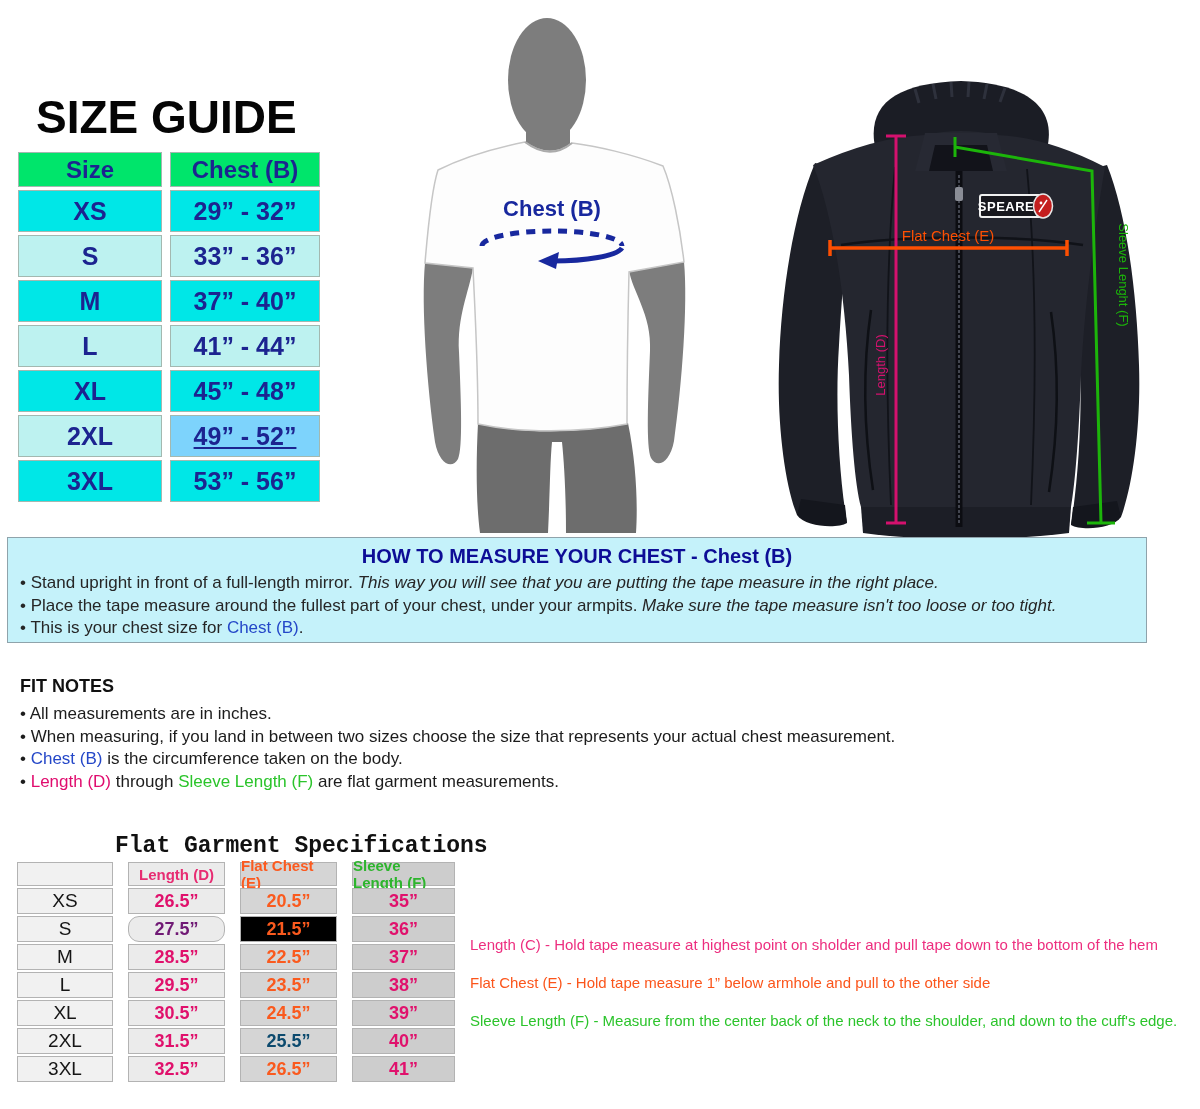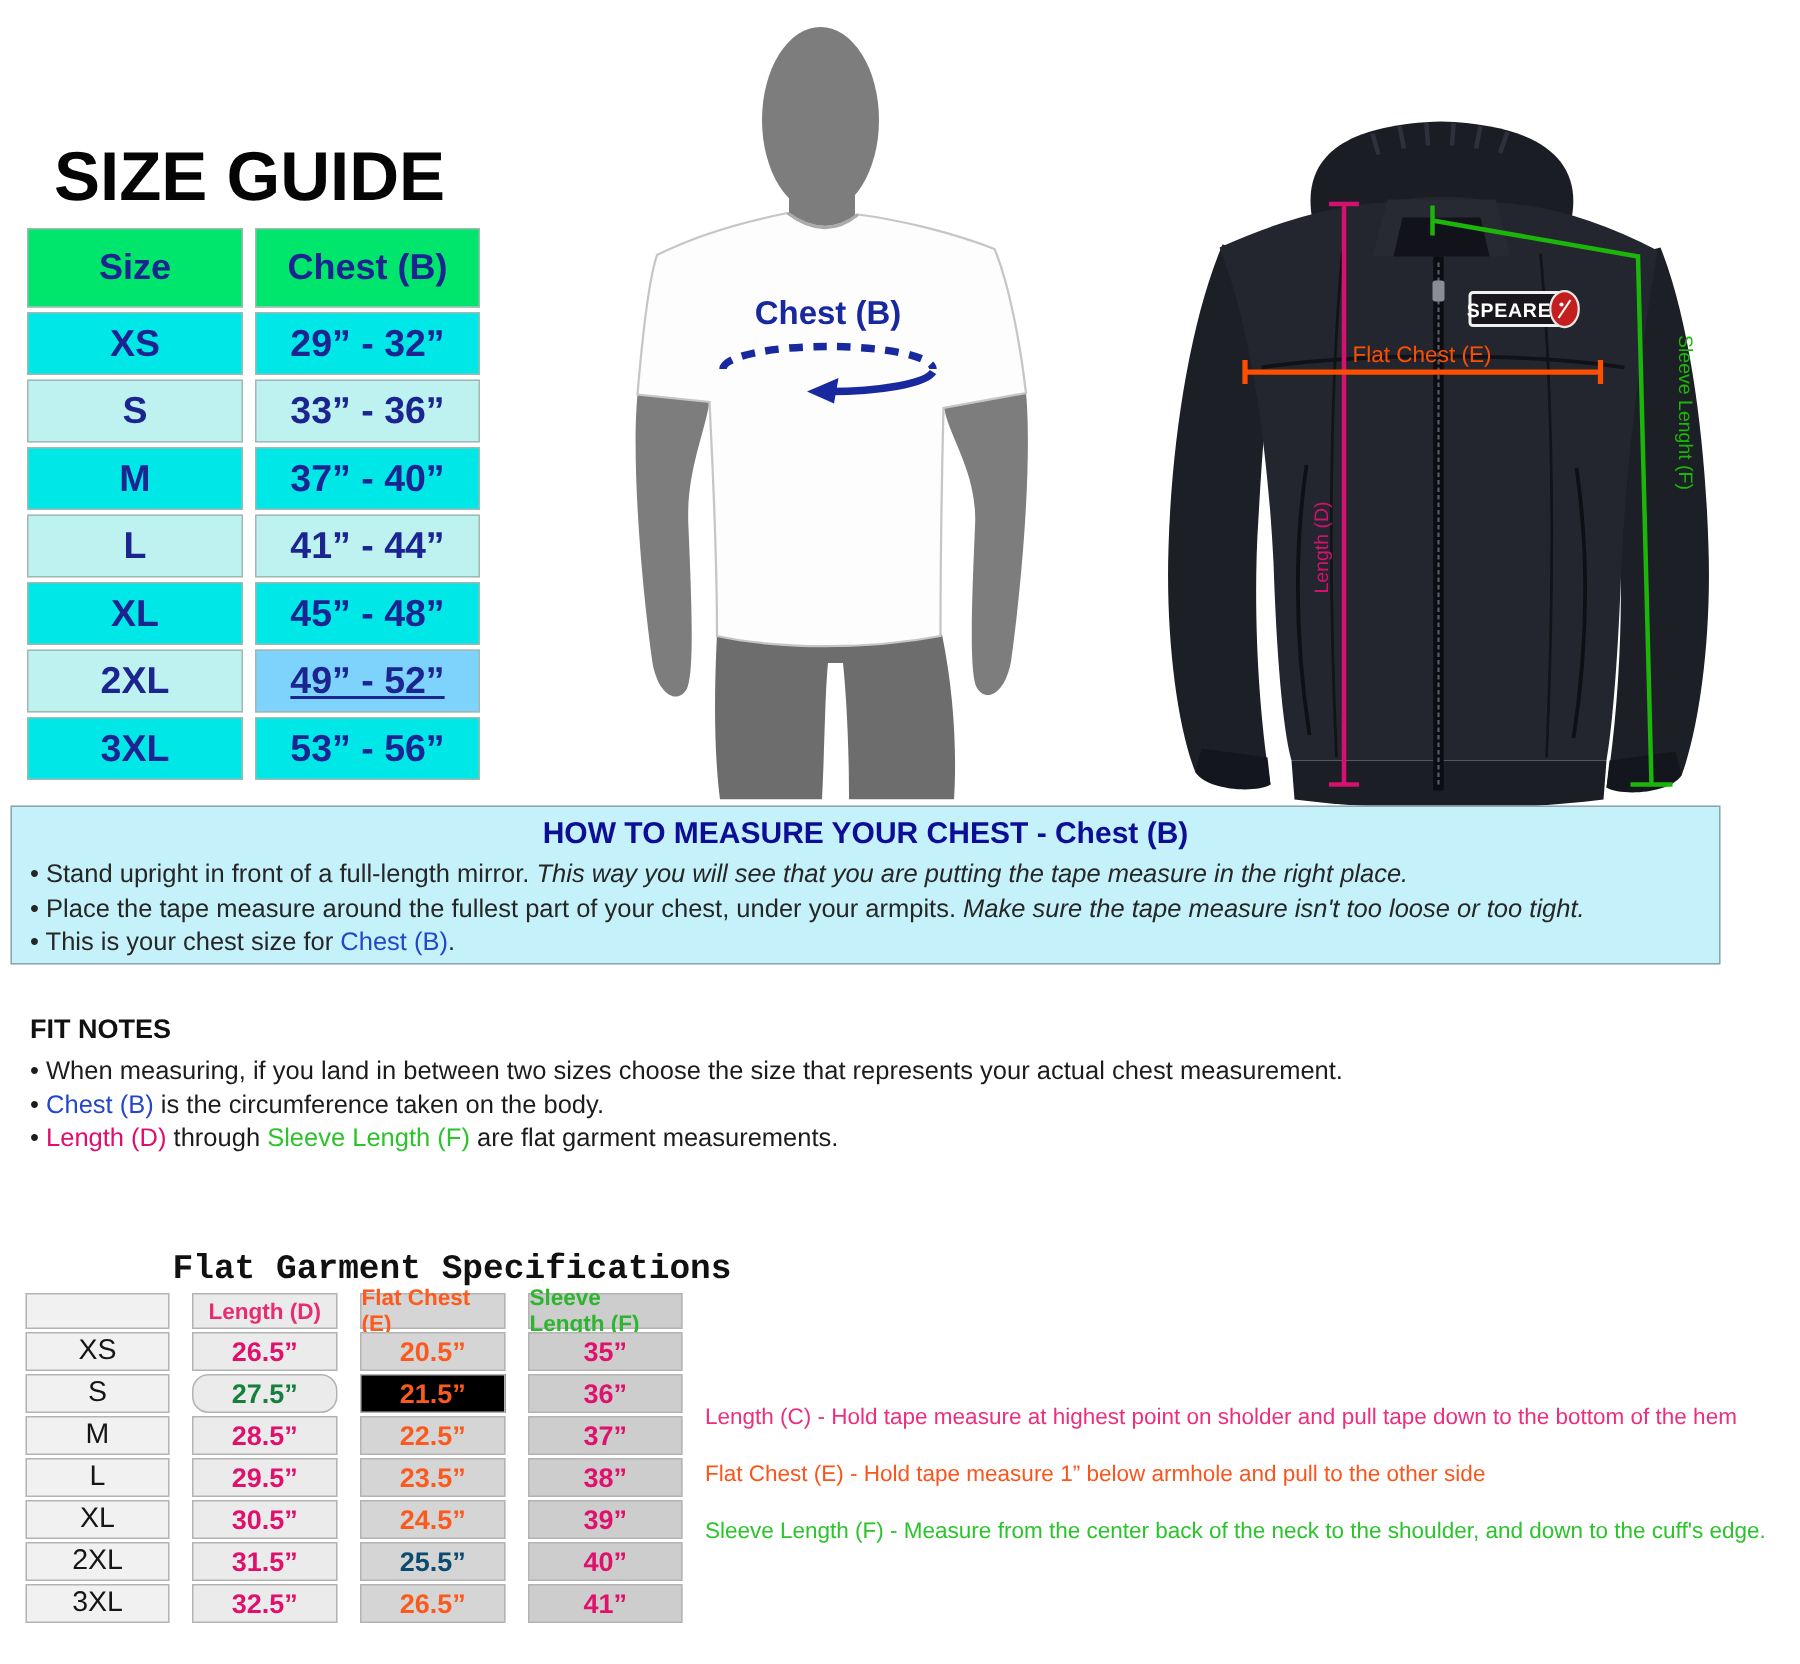--- a/index.html
+++ b/index.html
@@ -8,21 +8,21 @@
     font-family:"Liberation Sans", sans-serif;overflow:hidden;
   }
   .abs{position:absolute;}
 
   
   #page-title{left:36px;top:90px;font-size:46px;font-weight:800;color:#050505;letter-spacing:0px;}
 
   
   #size-table{left:18px;top:152px;display:grid;grid-template-columns:144px 150px;column-gap:8px;row-gap:3px;}
   .st-cell{display:flex;align-items:center;justify-content:center;border:1px solid #a3b8b0;box-sizing:border-box;}
-  .st-header{height:53px;font-size:24px;font-weight:700;}
+  .st-header{height:35px;font-size:24px;font-weight:700;}
   .st-data{height:42px;font-size:25px;font-weight:600;}
 
   
   #figure-svg{left:398px;top:0px;}
 
   
   #jacket-title{left:790px;top:20px;width:330px;text-align:center;font-size:27px;font-weight:700;color:#262626;line-height:31px;}
   #jacket-svg{left:775px;top:75px;}
 
   
@@ -156,38 +156,39 @@
     <div id="mb-bullets">
         <div class="mb-bullet"><span>• </span><span>Stand upright in front of a full-length mirror. </span><span class="it">This way you will see that you are putting the tape measure in the right place.</span></div>
         <div class="mb-bullet"><span>• </span><span>Place the tape measure around the fullest part of your chest, under your armpits. </span><span class="it">Make sure the tape measure isn't too loose or too tight.</span></div>
         <div class="mb-bullet"><span>• </span><span>This is your chest size for </span><span style="color: rgb(36, 71, 200);">Chest (B)</span><span>.</span></div>
       </div>
   </div>
 
   <div id="fit-notes" class="abs">
     <div id="fit-notes-title">FIT NOTES</div>
     <div id="fn-bullets">
+        <div class="fn-bullet"><span>• </span><span>All measurements are in inches.</span></div>
         <div class="fn-bullet"><span>• </span><span>When measuring, if you land in between two sizes choose the size that represents your actual chest measurement.</span></div>
         <div class="fn-bullet"><span>• </span><span style="color: rgb(36, 71, 200);">Chest (B)</span><span> is the circumference taken on the body.</span></div>
         <div class="fn-bullet"><span>• </span><span style="color: rgb(224, 12, 110);">Length (D)</span><span> through </span><span style="color: rgb(43, 196, 43);">Sleeve Length (F)</span><span> are flat garment measurements.</span></div>
       </div>
   </div>
 
   <div id="flat-specs-title" class="abs">Flat Garment Specifications</div>
   <div id="fs-table" class="abs">
       <div class="fs-cell fs-header" style="background: rgb(241, 241, 241);"></div>
       <div class="fs-cell fs-header" style="background: rgb(235, 235, 235); color: rgb(231, 44, 114);">Length (D)</div>
       <div class="fs-cell fs-header" style="background: rgb(213, 213, 213); color: rgb(252, 90, 31);">Flat Chest (E)</div>
       <div class="fs-cell fs-header" style="background: rgb(205, 205, 205); color: rgb(45, 181, 45);">Sleeve Length (F)</div>
       <div class="fs-cell fs-size" style="background: rgb(241, 241, 241);">XS</div>
       <div class="fs-cell fs-value" style="background: rgb(235, 235, 235); color: rgb(224, 17, 108);">26.5”</div>
       <div class="fs-cell fs-value" style="background: rgb(213, 213, 213); color: rgb(250, 90, 30);">20.5”</div>
       <div class="fs-cell fs-value" style="background: rgb(205, 205, 205); color: rgb(224, 17, 108);">35”</div>
       <div class="fs-cell fs-size" style="background: rgb(241, 241, 241);">S</div>
-      <div class="fs-cell fs-value" style="background: rgb(235, 235, 235); color: #15803d; border-radius: 11px;">27.5”</div>
+      <div class="fs-cell fs-value" style="background: rgb(235, 235, 235); color: #701a75; border-radius: 11px;">27.5”</div>
       <div class="fs-cell fs-value" style="background: #000000; color: rgb(250, 90, 30);">21.5”</div>
       <div class="fs-cell fs-value" style="background: rgb(205, 205, 205); color: rgb(224, 17, 108);">36”</div>
       <div class="fs-cell fs-size" style="background: rgb(241, 241, 241);">M</div>
       <div class="fs-cell fs-value" style="background: rgb(235, 235, 235); color: rgb(224, 17, 108);">28.5”</div>
       <div class="fs-cell fs-value" style="background: rgb(213, 213, 213); color: rgb(250, 90, 30);">22.5”</div>
       <div class="fs-cell fs-value" style="background: rgb(205, 205, 205); color: rgb(224, 17, 108);">37”</div>
       <div class="fs-cell fs-size" style="background: rgb(241, 241, 241);">L</div>
       <div class="fs-cell fs-value" style="background: rgb(235, 235, 235); color: rgb(224, 17, 108);">29.5”</div>
       <div class="fs-cell fs-value" style="background: rgb(213, 213, 213); color: rgb(250, 90, 30);">23.5”</div>
       <div class="fs-cell fs-value" style="background: rgb(205, 205, 205); color: rgb(224, 17, 108);">38”</div>

